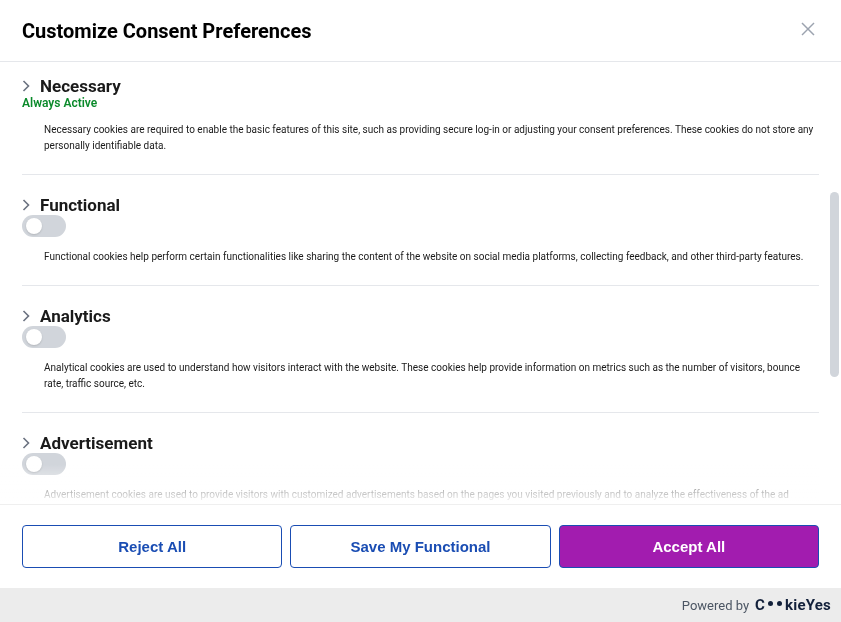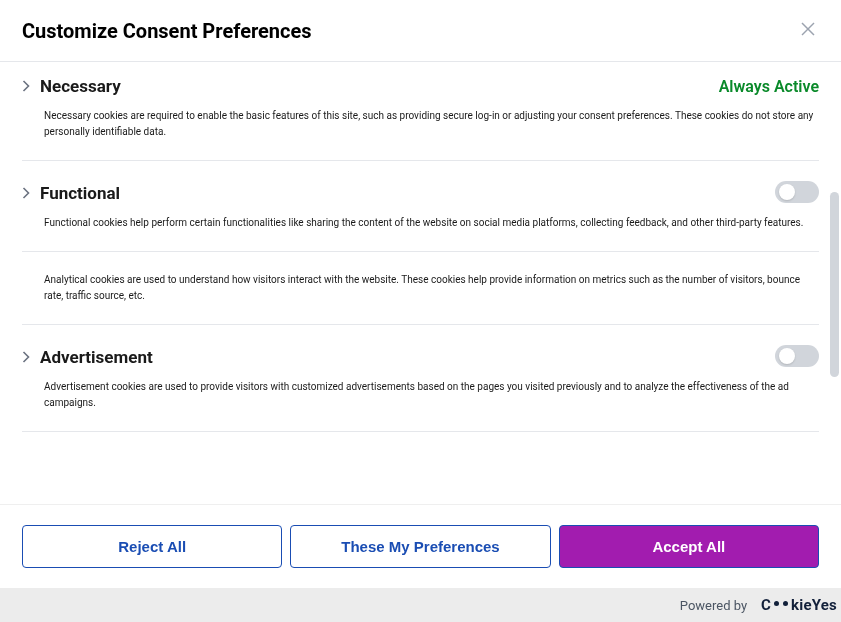--- a/index.html
+++ b/index.html
@@ -58,23 +58,24 @@
     }
     .category {
       padding: 20px 0;
       border-bottom: 1px solid #e5e7eb;
     }
     .category:first-child {
       padding-top: 14px;
     }
     .category-header {
       display: flex;
-      align-items: flex-end;
+      align-items: flex-start;
       justify-content: space-between;
       margin-bottom: 12px;
+      flex-direction: column;
     }
     .category-left {
       display: flex;
       align-items: center;
       gap: 10px;
     }
     .chevron {
       display: flex;
       align-items: center;
       justify-content: center;
@@ -84,21 +85,21 @@
     .chevron svg {
       width: 8px;
       height: 12px;
     }
     .category-title {
       font-size: 17px;
       font-weight: 700;
       color: #1a1a1a;
     }
     .always-active {
-      font-size: 16px;
+      font-size: 12px;
       font-weight: 600;
       color: #0a8a2a;
     }
     .toggle {
       width: 44px;
       height: 22px;
       background: #d1d5db;
       border-radius: 11px;
       position: relative;
       cursor: pointer;
@@ -160,26 +161,26 @@
       border: 1.5px solid #1a4db3;
       color: #1a4db3;
     }
     .btn-primary {
       background: #a21caf;
       border: 1.5px solid #1a4db3;
       color: #fff;
     }
     .powered-bar {
       background: #ececec;
-      padding: 8px 4px;
+      padding: 8px 10px;
       text-align: right;
       display: flex;
       justify-content: flex-end;
       align-items: center;
-      gap: 14px;
+      gap: 6px;
     }
     .powered-text {
       font-size: 13px;
       color: #4b5563;
     }
     .brand {
       font-size: 15px;
       font-weight: 700;
       color: #12203a;
       letter-spacing: 0.2px;
@@ -243,20 +244,31 @@
                 </svg>
             </span>
             <span class="category-title">Functional</span>
           </div>
           <div class="toggle"></div>
         </div>
         <div class="category-desc">Functional cookies help perform certain functionalities like sharing the content of the website on social media platforms, collecting feedback, and other third-party features.</div>
       </div>
 
       <div class="category">
+        <div class="category-header">
+          <div class="category-left">
+            <span class="chevron">
+              <svg viewBox="0 0 8 12" fill="none" stroke="currentColor" stroke-width="1.6">
+                  <polyline points="1.5,1 6.5,6 1.5,11"></polyline>
+                </svg>
+            </span>
+            <span class="category-title">Analytics</span>
+          </div>
+          <div class="toggle"></div>
+        </div>
         <div class="category-desc">Analytical cookies are used to understand how visitors interact with the website. These cookies help provide information on metrics such as the number of visitors, bounce rate, traffic source, etc.</div>
       </div>
 
       <div class="category">
         <div class="category-header">
           <div class="category-left">
             <span class="chevron">
               <svg viewBox="0 0 8 12" fill="none" stroke="currentColor" stroke-width="1.6">
                   <polyline points="1.5,1 6.5,6 1.5,11"></polyline>
                 </svg>
@@ -269,21 +281,21 @@
       </div>
 
     </div>
     <div class="fade-overlay"></div>
     <div class="scrollbar-track"></div>
   </div>
 
   <div class="footer">
     <div class="button-row">
       <button class="btn btn-outline">Reject All</button>
-      <button class="btn btn-outline">These My Preferences</button>
+      <button class="btn btn-outline">Save My Functional</button>
       <button class="btn btn-primary">Accept All</button>
     </div>
   </div>
 
   <div class="powered-bar">
     <span class="powered-text">Powered by</span>
     <span class="brand">
       <span>C</span>
         <span class="brand-dot"></span>
         <span class="brand-dot"></span>

